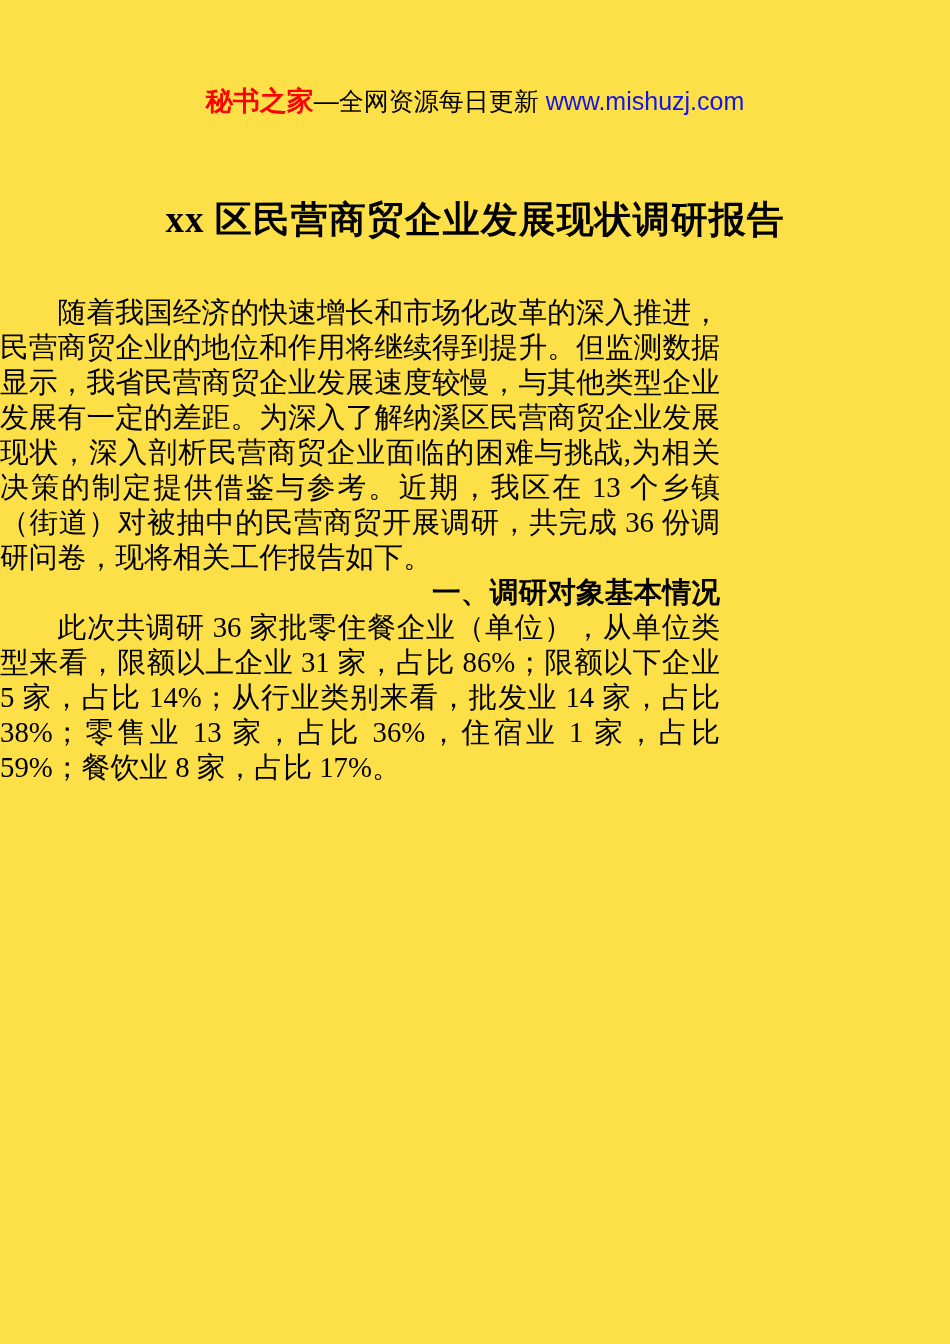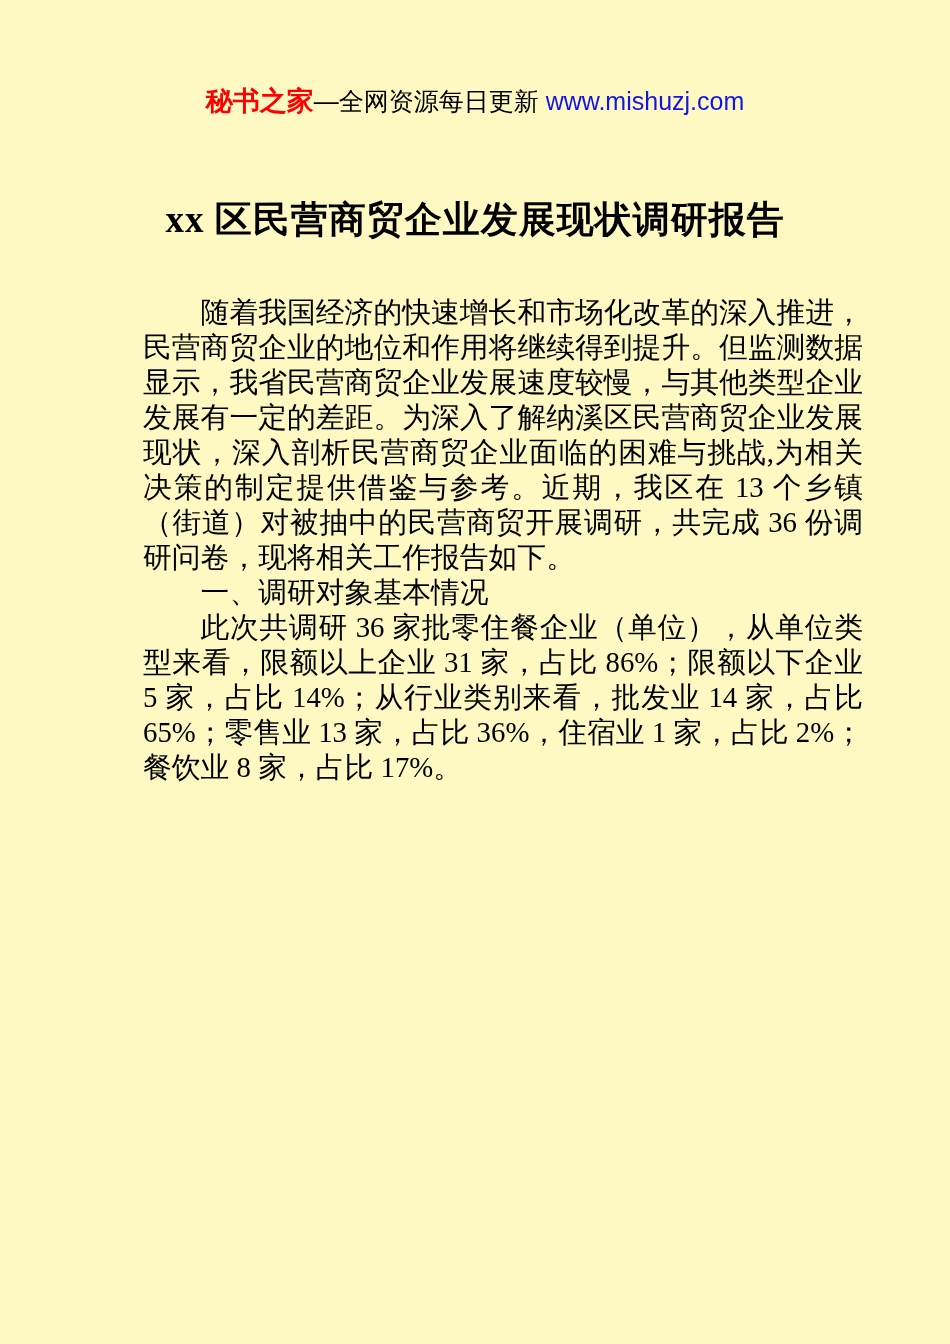--- a/index.html
+++ b/index.html
@@ -4,21 +4,21 @@
 <style>
   html, body {
     margin: 0;
     padding: 0;
     background: #ffffff;
   }
   .page {
     position: relative;
     width: 950px;
     height: 1344px;
-    background: #fef9c3;
+    background: #fde047;
     overflow: hidden;
     font-family: "Liberation Serif", "DejaVu Serif", serif;
     color: #000000;
   }
   .site-header {
     margin-top: 85px;
     text-align: center;
     font-size: 25px;
     line-height: 32px;
     white-space: nowrap;
@@ -40,47 +40,46 @@
   .doc-title {
     margin-top: 80px;
     text-align: center;
     font-size: 37px;
     line-height: 46px;
     font-weight: 700;
     letter-spacing: 1px;
   }
   .doc-body {
     margin-top: 52px;
-    margin-left: 143px;
     width: 720px;
     font-size: 28.8px;
     line-height: 35px;
     text-align: justify;
   }
   .doc-body p {
     margin: 0;
     padding: 0;
     text-indent: 2em;
   }
   .doc-body p.heading {
-    font-weight: 400;
-    text-align: left;
+    font-weight: 700;
+    text-align: right;
   }
 </style>
 </head>
 <body>
 
 <div class="page">
 
   <div class="site-header">
     <span class="brand" style="color: rgb(255, 0, 0);">秘书之家</span><span class="dash">—</span><span class="tagline">全网资源每日更新</span>
     <span class="url" style="color: rgb(20, 20, 230);">www.mishuzj.com</span>
   </div>
 
   <h1 class="doc-title">xx 区民营商贸企业发展现状调研报告</h1>
 
   <div class="doc-body">
       <p class="body">随着我国经济的快速增长和市场化改革的深入推进，民营商贸企业的地位和作用将继续得到提升。但监测数据显示，我省民营商贸企业发展速度较慢，与其他类型企业发展有一定的差距。为深入了解纳溪区民营商贸企业发展现状，深入剖析民营商贸企业面临的困难与挑战,为相关决策的制定提供借鉴与参考。近期，我区在 13 个乡镇（街道）对被抽中的民营商贸开展调研，共完成 36 份调研问卷，现将相关工作报告如下。</p>
       <p class="heading">一、调研对象基本情况</p>
-      <p class="body">此次共调研 36 家批零住餐企业（单位），从单位类型来看，限额以上企业 31 家，占比 86%；限额以下企业 5 家，占比 14%；从行业类别来看，批发业 14 家，占比 65%；零售业 13 家，占比 36%，住宿业 1 家，占比 2%；餐饮业 8 家，占比 17%。</p>
+      <p class="body">此次共调研 36 家批零住餐企业（单位），从单位类型来看，限额以上企业 31 家，占比 86%；限额以下企业 5 家，占比 14%；从行业类别来看，批发业 14 家，占比 38%；零售业 13 家，占比 36%，住宿业 1 家，占比 59%；餐饮业 8 家，占比 17%。</p>
     </div>
 
 </div>
 
 </body></html>

